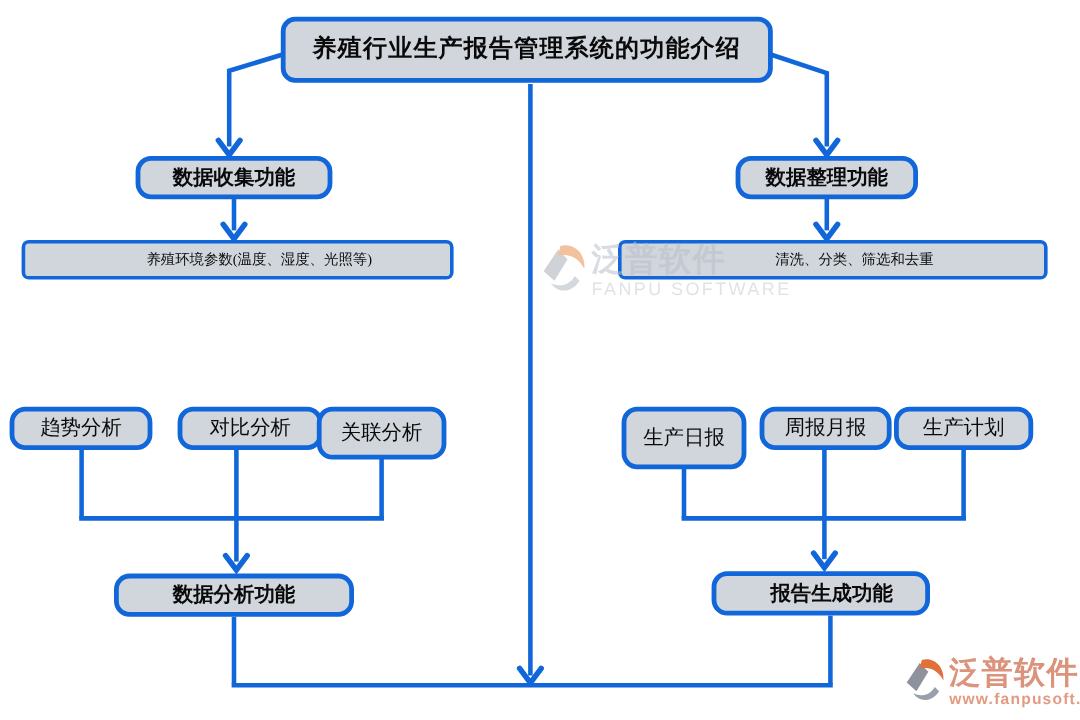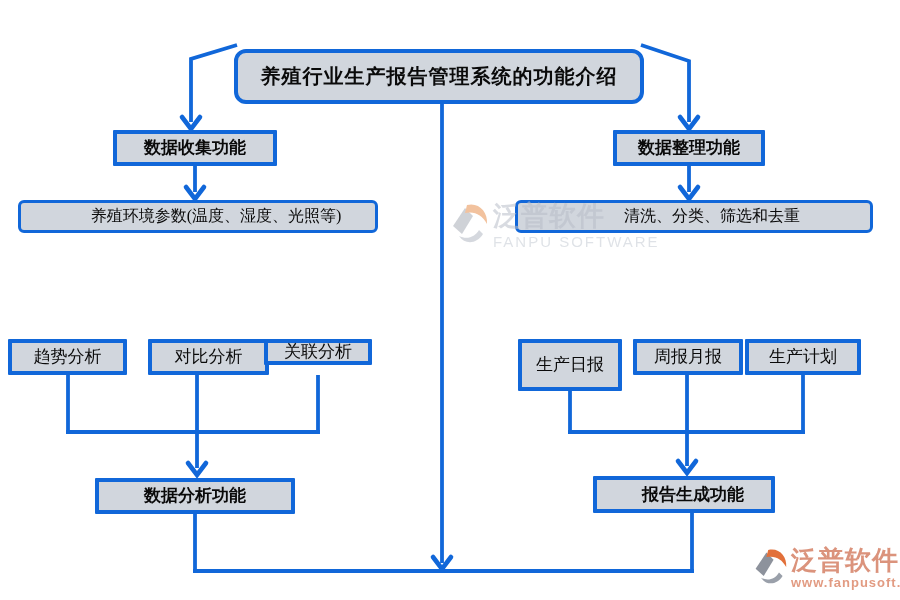--- a/index.html
+++ b/index.html
@@ -15,39 +15,39 @@
   }
   .lines-layer{
     position:absolute;left:0;top:0;width:900px;height:600px;
     z-index:1;
   }
   .node{
     position:absolute;
     box-sizing:border-box;
     background:#d1d6dd;
     border:4px solid #1167d9;
-    border-radius:1px;
+    border-radius:13px;
     display:flex;align-items:center;justify-content:center;
     color:#0a0a0a;
     font-size:17px;
     line-height:1.05;
     z-index:2;
     white-space:nowrap;
   }
   .node.title{
     border-radius:12px;
     font-size:20px;
     font-weight:bold;
     letter-spacing:1px;
   }
   .node.bold{font-weight:bold;}
   .node.wide{
     border-width:3px;
     border-radius:6px;
-    font-size:16px;
+    font-size:12px;
     padding-left:36px;
   }
   
   .wm-center{
     position:absolute;left:449px;top:202px;
     display:flex;align-items:flex-start;
     z-index:3;
     opacity:0.55;
     pointer-events:none;
   }
@@ -127,35 +127,35 @@
     <path d="M803,375 L803,432"></path>
     <path d="M568,432 L805,432"></path>
     <path d="M687,432 L687,466"></path>
     <polyline points="678,461 687,473 696,461" stroke-width="4.6" stroke-linecap="round"></polyline>
 
     <path d="M195,514 L195,570"></path>
     <path d="M692,513 L692,570"></path>
     <path d="M193,571 L694,571"></path>
   </svg>
 
-  <div class="node title" style="left:234px;top:14px;width:410px;height:55px;margin-top:35px;">养殖行业生产报告管理系统的功能介绍</div>
+  <div class="node title" style="left:234px;top:14px;width:410px;height:55px;">养殖行业生产报告管理系统的功能介绍</div>
 
   <div class="node bold" style="left:113px;top:130px;width:164px;height:36px;">数据收集功能</div>
 
   <div class="node bold" style="left:613px;top:130px;width:152px;height:36px;">数据整理功能</div>
 
   <div class="node wide" style="left:18px;top:200px;width:360px;height:33px;">养殖环境参数(温度、湿度、光照等)</div>
 
   <div class="node wide" style="left:515px;top:200px;width:358px;height:33px;">清洗、分类、筛选和去重</div>
 
   <div class="node" style="left:8px;top:339px;width:119px;height:36px;">趋势分析</div>
 
   <div class="node" style="left:148px;top:339px;width:121px;height:36px;">对比分析</div>
 
-  <div class="node" style="left:264px;top:339px;width:108px;height:26px;">关联分析</div>
+  <div class="node" style="left:264px;top:339px;width:108px;height:44px;">关联分析</div>
 
   <div class="node" style="left:518px;top:339px;width:104px;height:52px;">生产日报</div>
 
   <div class="node" style="left:633px;top:339px;width:110px;height:36px;">周报月报</div>
 
   <div class="node" style="left:745px;top:339px;width:116px;height:36px;">生产计划</div>
 
   <div class="node bold" style="left:95px;top:478px;width:200px;height:36px;">数据分析功能</div>
 
   <div class="node bold" style="left:593px;top:476px;width:182px;height:37px;padding-left:18px;">报告生成功能</div>

